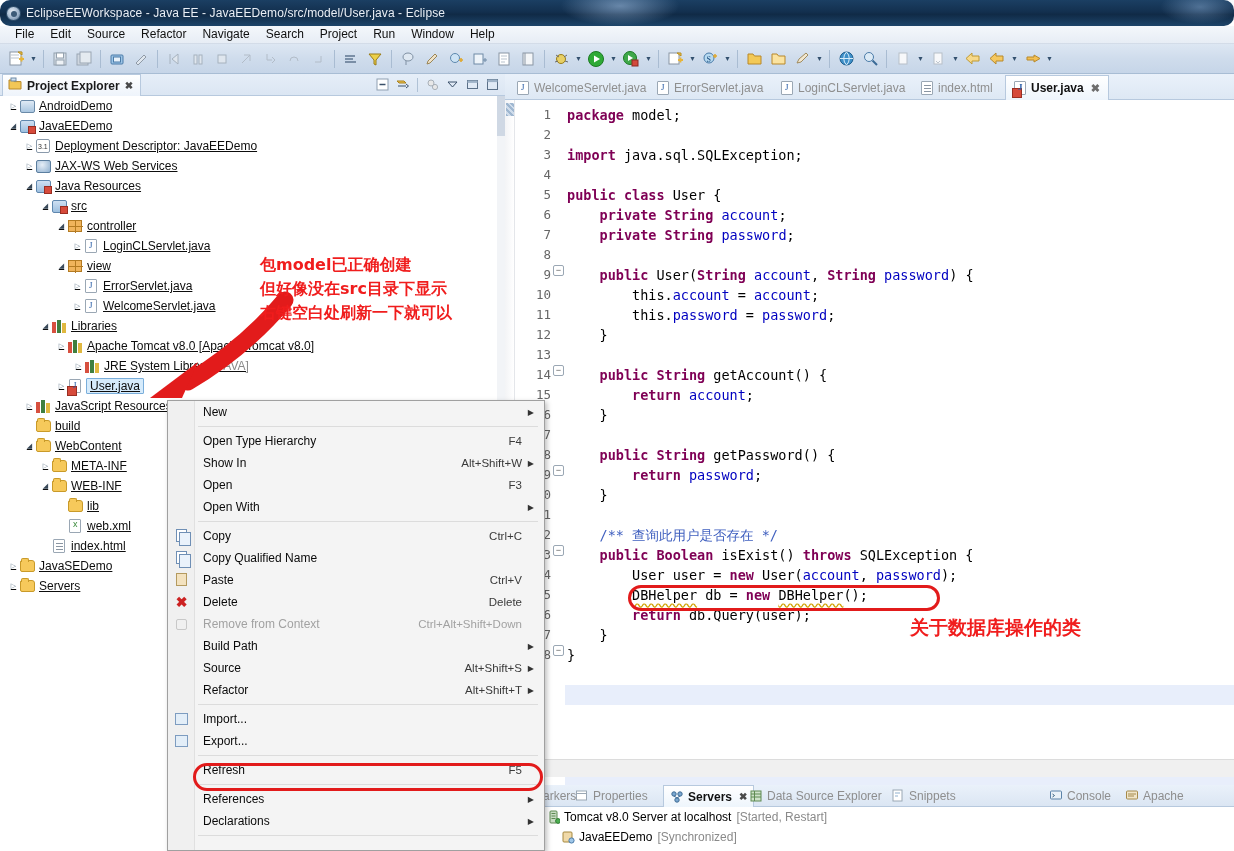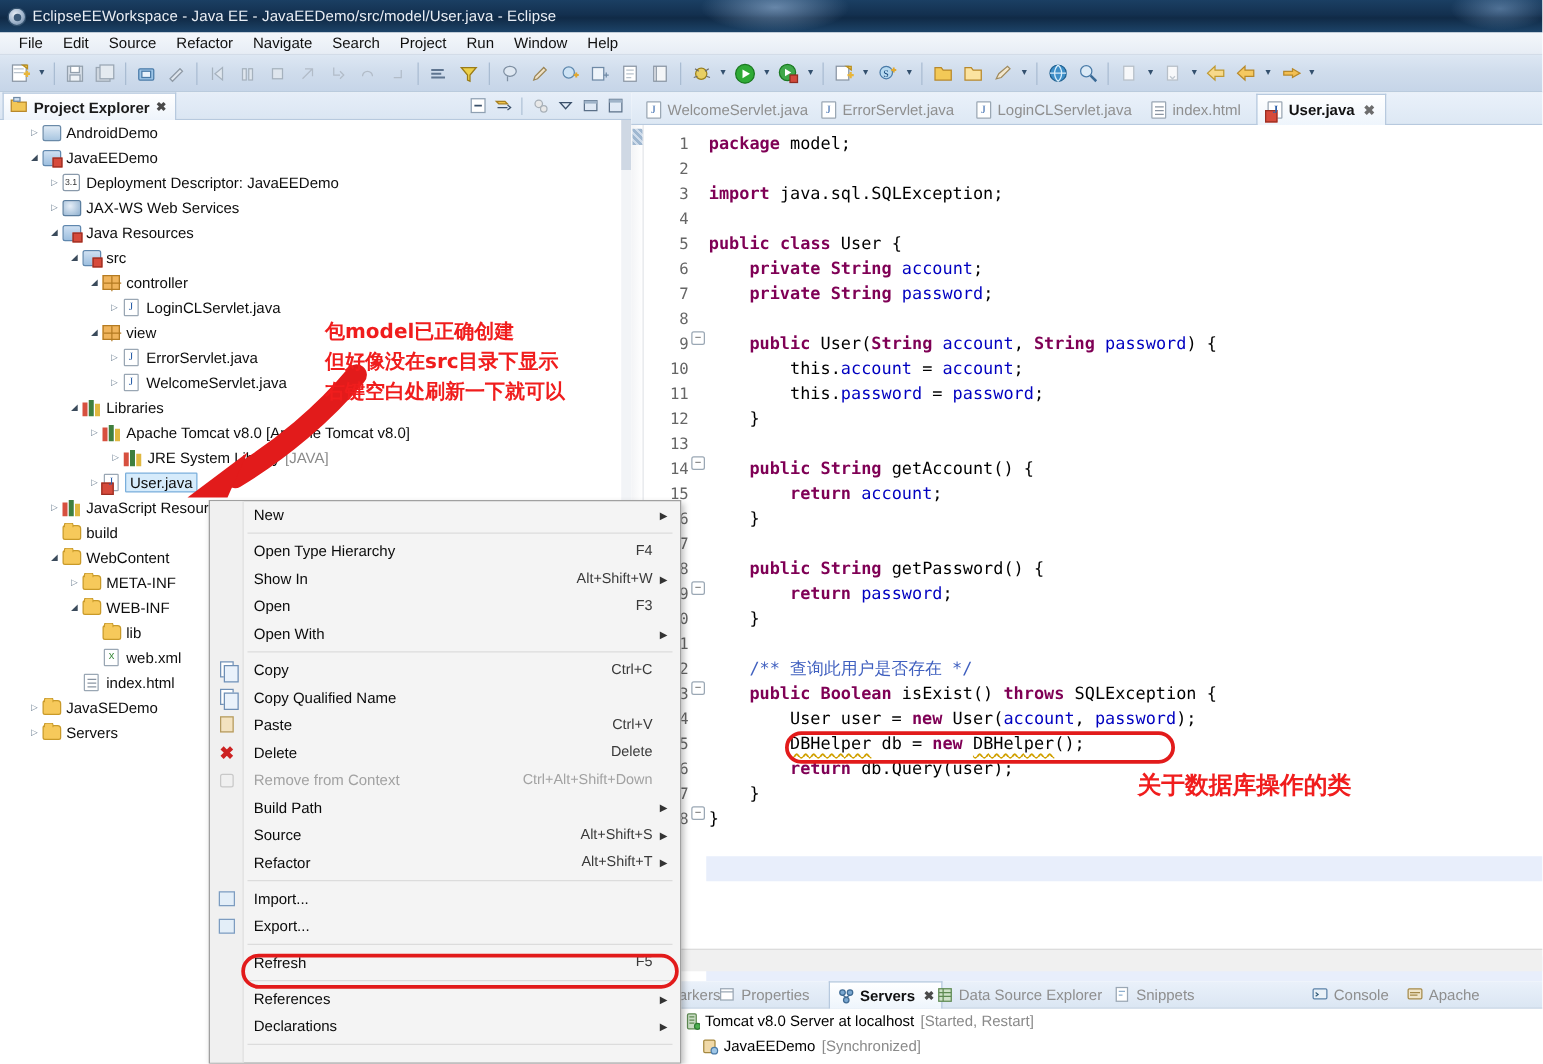--- a/index.html
+++ b/index.html
@@ -14,20 +14,21 @@
   #app { position: relative; width: 1234px; height: 851px; overflow: hidden; }
 
   
   .titlebar {
     position: absolute; left: 0; top: 0; width: 1234px; height: 26px;
     background: linear-gradient(180deg,#1b3f63 0%,#13304f 45%,#102a46 55%,#1d4469 100%);
     color: #e9eef5;
     display: flex; align-items: center;
     padding-left: 6px;
     font-size: 12px;
+    border-radius: 10px;
   }
   .titlebar .glow {
     position:absolute; left:560px; top:-14px; width:120px; height:40px;
     background: radial-gradient(ellipse at center, rgba(170,200,235,.55) 0%, rgba(170,200,235,0) 70%);
     pointer-events:none;
   }
   .titlebar .glow2 {
     position:absolute; left:1160px; top:-10px; width:80px; height:34px;
     background: radial-gradient(ellipse at center, rgba(150,185,225,.45) 0%, rgba(150,185,225,0) 70%);
     pointer-events:none;
@@ -90,22 +91,22 @@
     padding: 0 7px 0 5px;
     background: linear-gradient(180deg,#ffffff 0%,#eef4fb 100%);
     border: 1px solid #b7c9de; border-bottom: none;
     font-weight: bold; font-size: 12px; color: #1b1b1b;
   }
   .pe-tools { position: absolute; right: 4px; top: 2px; display: flex; align-items: center; gap: 3px; }
   .pe-tools .ti { width: 17px; height: 17px; display:flex;align-items:center;justify-content:center;
                   font-size: 11px; color:#4a6180; }
   .pe-tools .vsep { width:1px; height:14px; background:#b0c2d6; margin: 0 3px; }
 
-  .tree { position: absolute; left: 16px; top: 22px; width: 497px; height: 622px; background: #fff;
-          overflow: hidden; font-size: 12px; color: #0d0d0d; }
+  .tree { position: absolute; left: 2px; top: 22px; width: 497px; height: 622px; background: #fff;
+          overflow: hidden; font-size: 12px; color: #0d0d0d; text-decoration: underline; }
   .trow { height: 20px; display: flex; align-items: center; white-space: nowrap; }
   .trow .twist { width: 11px; text-align:center; font-size: 7px; color:#6e8093; flex:none; }
   .trow .twist.open { color:#3a4a5b; }
   .trow .ico { width: 17px; height: 16px; flex:none; margin-right: 3px; position: relative; }
   .trow .lbl { padding-right: 4px; }
   .trow .sub { color: #8a8a8a; }
   .trow.sel .lbl {
     background: #d6ebfb; border: 1px solid #7aaedb; padding: 0 3px; margin-left:-1px;
     border-radius: 1px;
   }

